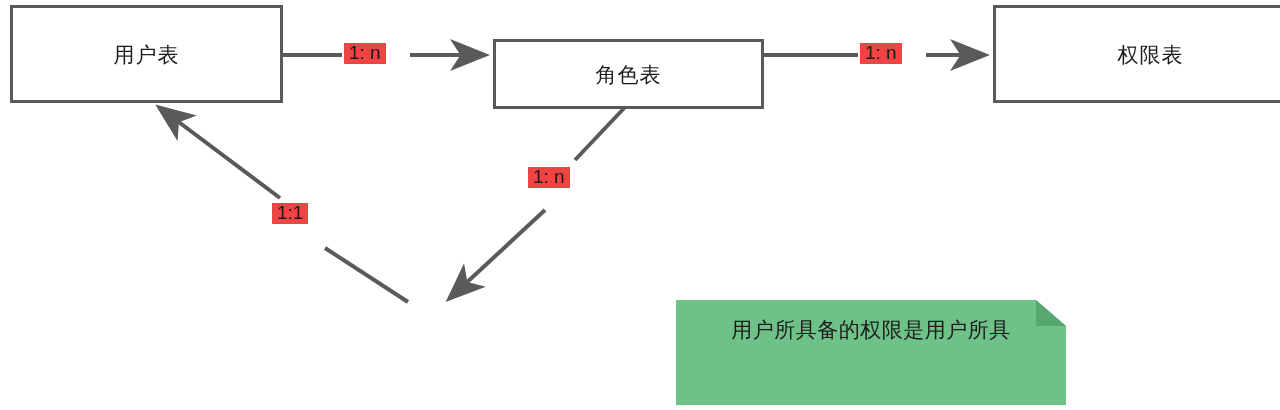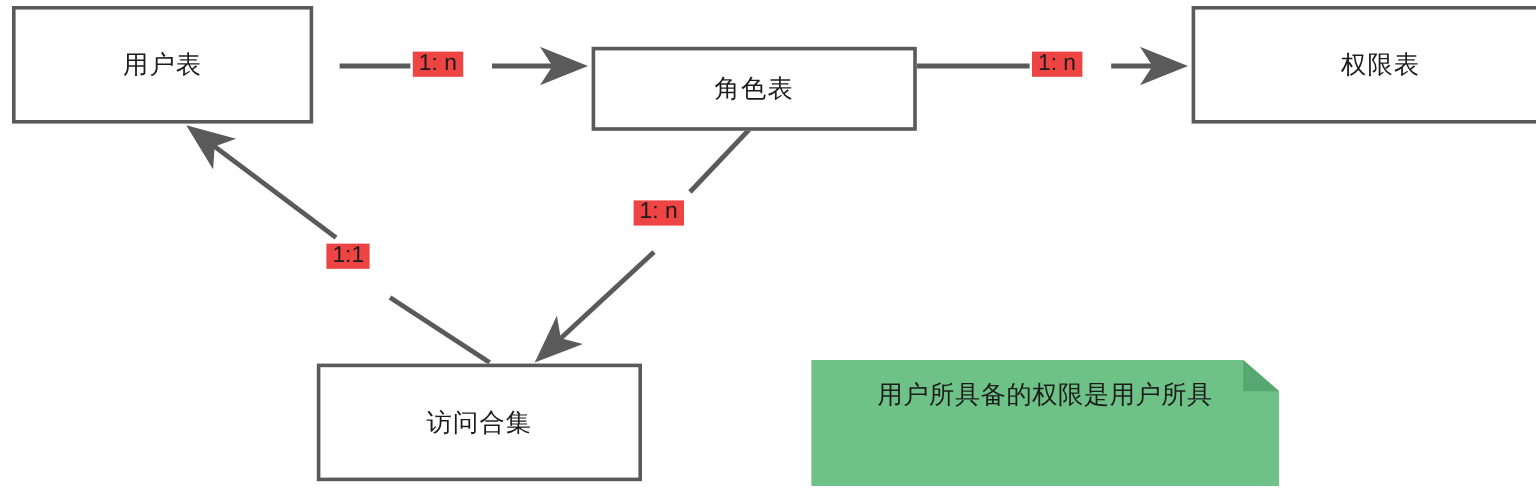--- a/index.html
+++ b/index.html
@@ -28,21 +28,21 @@
     align-items: center;
     justify-content: center;
   }
   .entity-label {
     font-size: 21px;
     color: #1b1b1b;
     letter-spacing: 1px;
     line-height: 1;
     white-space: nowrap;
   }
-  #box-user    { left: 10px;  top: 5px;   width: 251px; height: 98px; }
+  #box-user    { left: 10px;  top: 5px;   width: 273px; height: 98px; }
   #box-role    { left: 493px; top: 5px;   width: 271px; height: 70px; margin-top: 34px; }
   #box-perm    { left: 993px; top: 5px;   width: 315px; height: 98px; justify-content: center; }
   #box-access  { left: 264px; top: 303px; width: 271px; height: 98px; }
 
   
   #connectors {
     position: absolute;
     left: 0;
     top: 0;
     width: 1280px;
@@ -134,23 +134,20 @@
   </div>
 
   <div class="entity-box" id="box-role">
     <span class="entity-label">角色表</span>
   </div>
 
   <div class="entity-box" id="box-perm">
     <span class="entity-label">权限表</span>
   </div>
 
-  <div class="entity-box" id="box-access">
-    <span class="entity-label">访问合集</span>
-  </div>
 
   <div class="edge-label" id="label-user-role">1: n</div>
 
   <div class="edge-label" id="label-role-perm">1: n</div>
 
   <div class="edge-label" id="label-role-access">1: n</div>
 
   <div class="edge-label" id="label-access-user">1:1</div>
 
   <div id="sticky-note">

